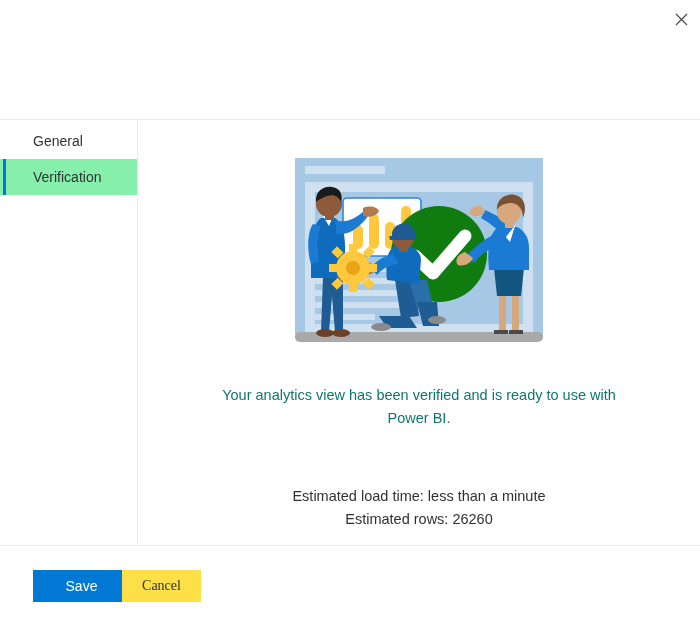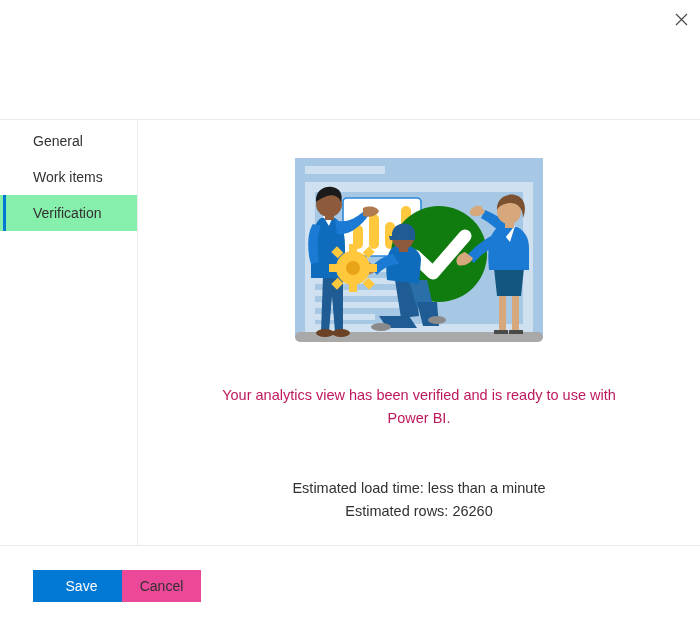--- a/index.html
+++ b/index.html
@@ -129,25 +129,25 @@
     width: 256px;
     height: 196px;
   }
 
   .message {
     margin-top: 32px;
     width: 432px;
     text-align: center;
     font-size: 14.5px;
     line-height: 23px;
-    color: #be185d;
+    color: #0f766e;
   }
 
   .stats {
-    margin-top: 32px;
+    margin-top: 40px;
     text-align: center;
     font-size: 14.5px;
     line-height: 23px;
     color: #323130;
   }
 
   
   .footer {
     position: absolute;
     left: 0;
@@ -168,22 +168,23 @@
   }
   .btn-primary {
     left: 33px;
     width: 97px;
     background: #0078d4;
     color: #ffffff;
   }
   .btn-secondary {
     left: 122px;
     width: 79px;
-    background: #ec4899;
-    color: #323130;
+    background: #fde047;
+    color: #323130;
+    font-family: Liberation Serif, serif;
   }
 </style>
 </head>
 <body>
 
 <div class="panel">
 
   <button class="close-button" title="Close">
     <svg width="13" height="13" viewBox="0 0 13 13" aria-hidden="true">
       <path d="M1 1 L12 12 M12 1 L1 12" stroke="#4a4a4a" stroke-width="1.2" fill="none"></path>
@@ -191,23 +192,20 @@
   </button>
 
 
   <div class="divider-top"></div>
   <div class="divider-vertical"></div>
   <div class="divider-bottom"></div>
 
   <nav class="sidebar">
     <div class="nav-item">
       <span>General</span>
-    </div>
-    <div class="nav-item">
-      <span>Work items</span>
     </div>
     <div class="nav-item selected">
       <span>Verification</span>
     </div>
   </nav>
 
   <main class="content">
 
     <svg class="illustration" viewBox="0 0 256 196" aria-hidden="true">
 

